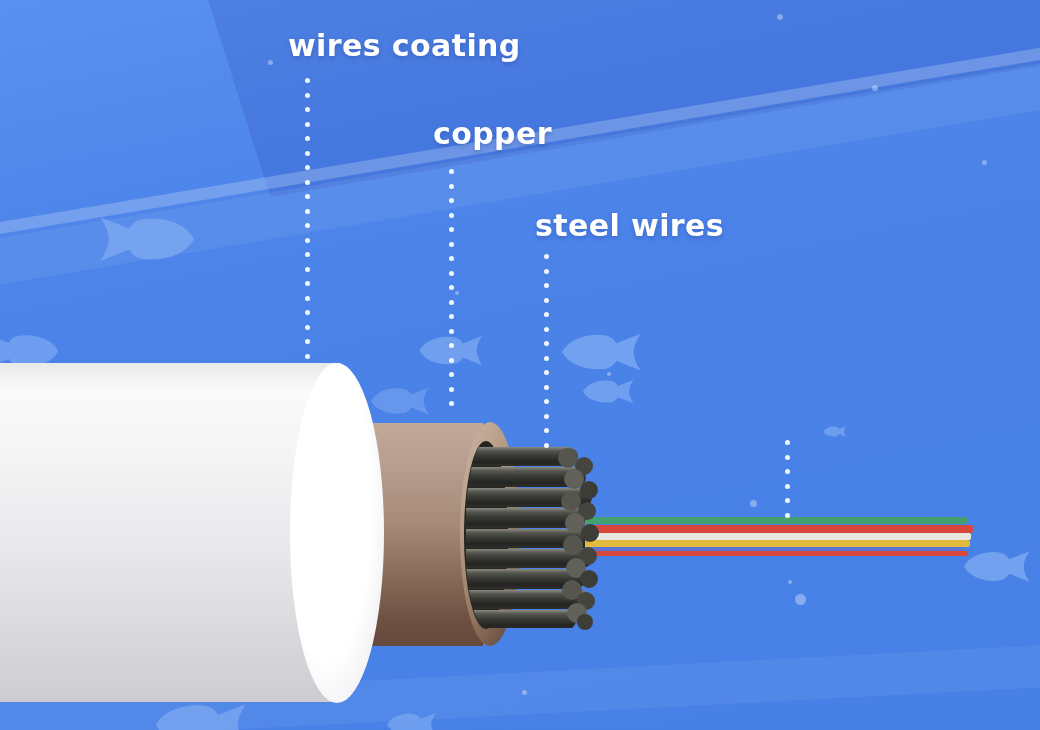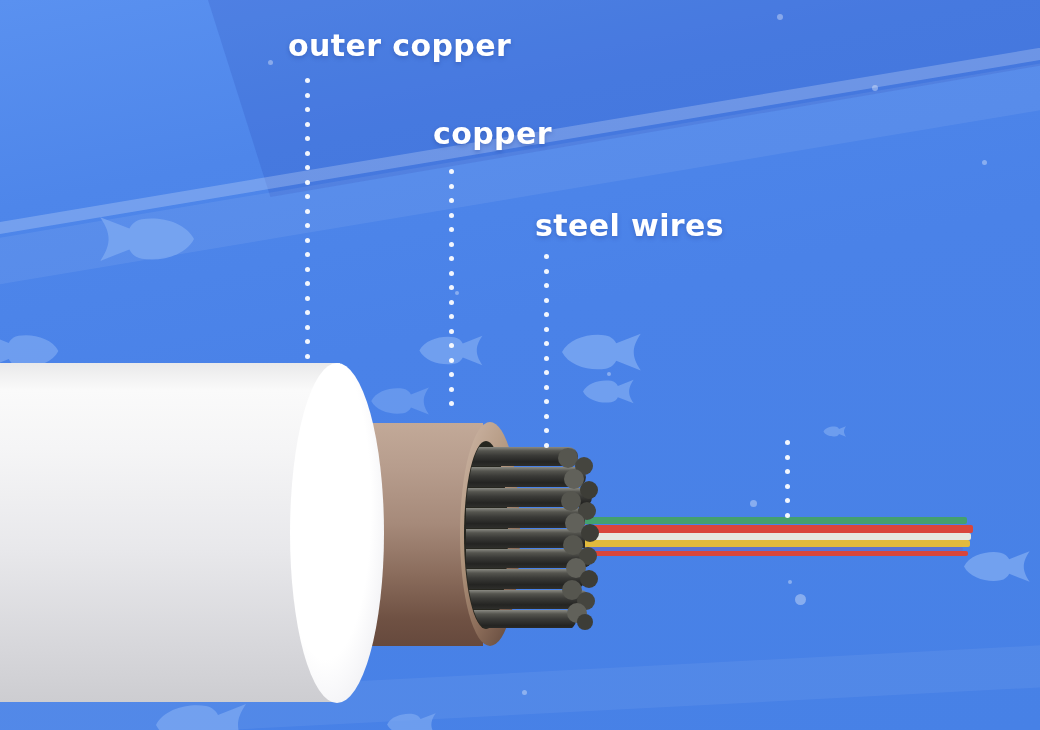--- a/index.html
+++ b/index.html
@@ -140,21 +140,21 @@
         <div class="knob" style="left: 580px; top: 570px; width: 18px; height: 18px; background: rgb(61, 61, 55);"></div>
         <div class="knob" style="left: 562px; top: 580px; width: 20px; height: 20px; background: rgb(86, 86, 79);"></div>
         <div class="knob" style="left: 577px; top: 592px; width: 18px; height: 18px; background: rgb(69, 69, 63);"></div>
         <div class="knob" style="left: 567px; top: 603px; width: 20px; height: 20px; background: rgb(97, 97, 90);"></div>
         <div class="knob" style="left: 577px; top: 614px; width: 16px; height: 16px; background: rgb(61, 61, 55);"></div>
       </div>
     <div class="coat-body"></div>
     <div class="coat-cap"></div>
   </div>
 
-  <div class="lbl" style="left:288px;top:28px">outer copper</div>
+  <div class="lbl" style="left:288px;top:28px">wires coating</div>
   <div class="lbl" style="left:535px;top:208px">steel wires</div>
   <div class="lbl" style="left:433px;top:116px">copper</div>
 
   <div class="leader" style="left:305px;top:78px">
       <div class="dot"></div>
       <div class="dot"></div>
       <div class="dot"></div>
       <div class="dot"></div>
       <div class="dot"></div>
       <div class="dot"></div>

